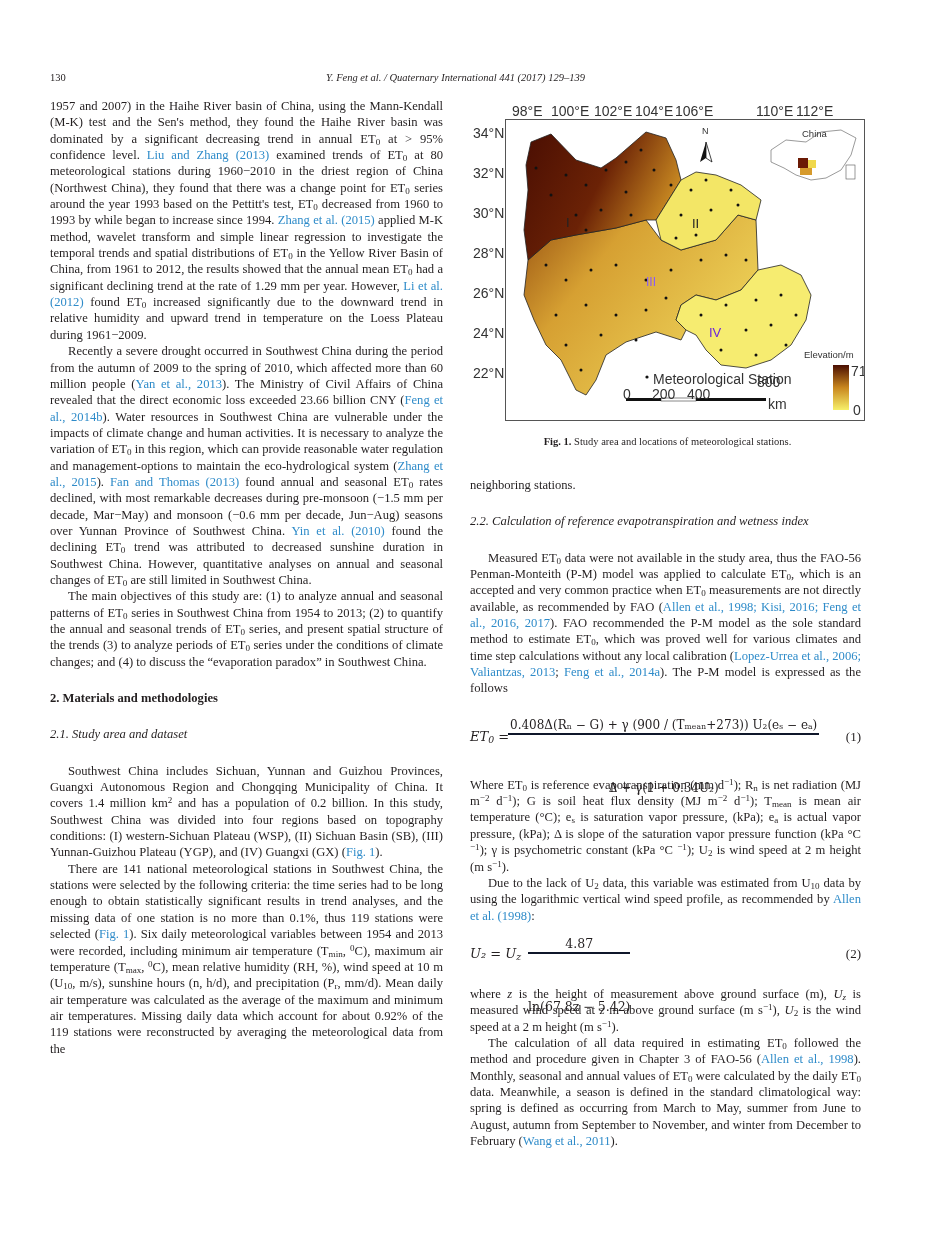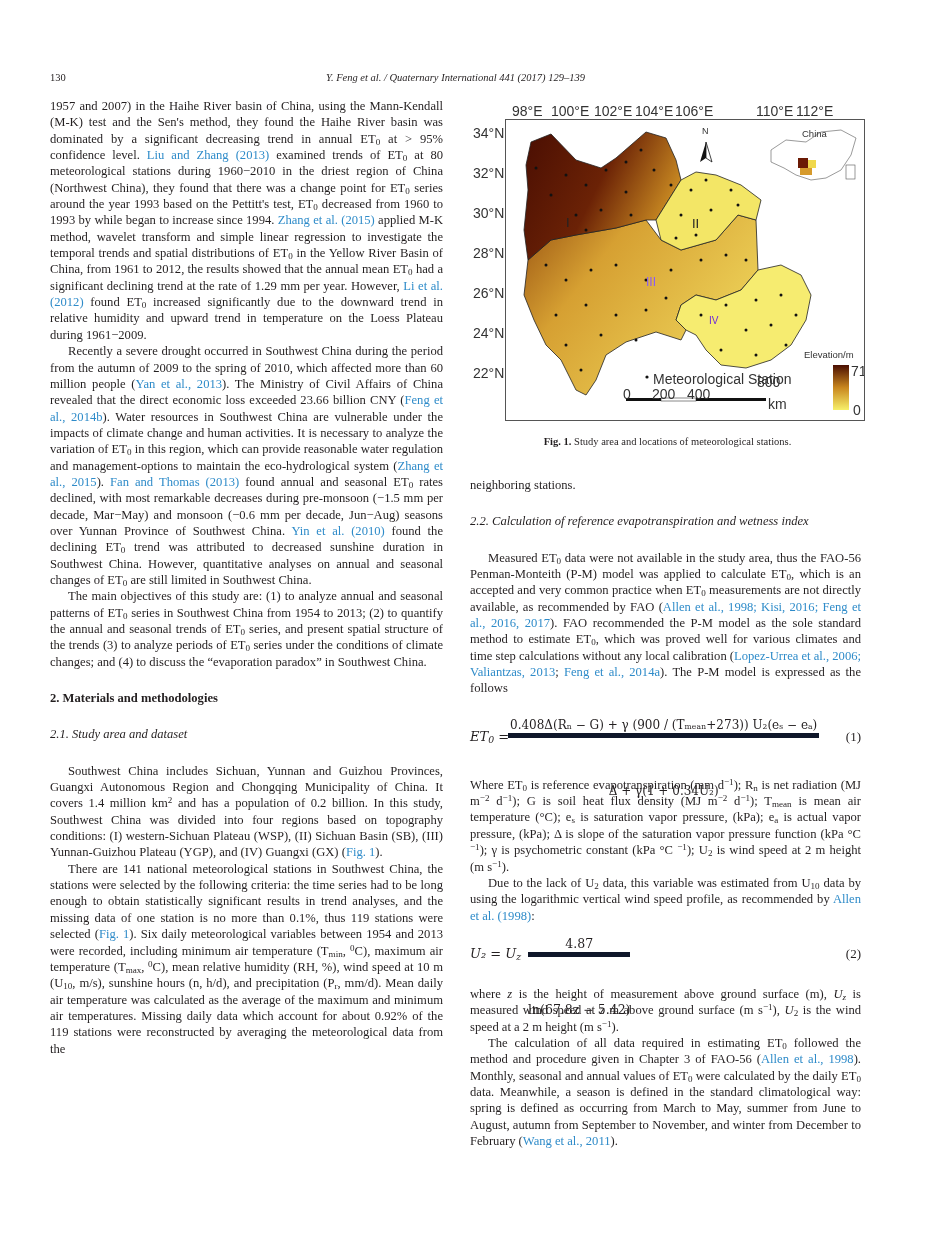--- a/index.html
+++ b/index.html
@@ -17,21 +17,21 @@
   sub{font-size:0.72em;vertical-align:-0.25em;line-height:0;}
   sup{font-size:0.72em;vertical-align:0.45em;line-height:0;}
   h2{font-size:12.6px;font-weight:bold;margin:0;}
   h3{font-size:12.6px;font-style:italic;font-weight:normal;margin:0;}
   .gap-s{height:16px;}
   .gap-m{height:20px;}
   .eq{position:relative;height:56px;font-family:"DejaVu Serif",serif;font-size:13px;}
   .eq .num{position:absolute;right:0;top:16px;font-family:"Liberation Serif",serif;}
   .eq .lhs{position:absolute;left:0;top:16px;font-style:italic;}
   .frac{position:absolute;text-align:center;}
-  .frac .numr{display:block;padding:0 2px;border-bottom:5px solid #0f172a;white-space:nowrap;}
+  .frac .numr{display:block;padding:0 2px;border-bottom:2px solid #0f172a;white-space:nowrap;}
   .frac .den{display:block;white-space:nowrap;margin-top:45px;}
   .figure{position:absolute;left:470px;top:99px;width:395px;}
   .map-frame{position:absolute;left:35px;top:20px;width:358px;height:300px;border:1px solid #555;background:#fff;overflow:hidden;}
   .tick{position:absolute;font-family:"Liberation Sans",sans-serif;font-size:14px;color:#333;}
   .caption{position:absolute;left:0;width:395px;top:337px;text-align:center;font-size:10.5px;}
   .caption b{font-weight:bold;}
   .legend-title{position:absolute;font-family:"Liberation Sans",sans-serif;font-size:9.5px;color:#333;}
 </style>
 </head>
 <body>
@@ -182,21 +182,21 @@
         <rect x="190" y="278" width="70" height="3" fill="#111"></rect>
       </g>
       <circle cx="141" cy="257" r="1.6" fill="#111"></circle>
 
       <rect x="327" y="245" width="16" height="45" fill="url(#gElev)"></rect>
     </svg>
     
     <span class="tick" style="left:60px;top:95px;font-size:13px;color:#222;">I</span>
     <span class="tick" style="left:186px;top:96px;font-size:13px;color:#222;">II</span>
     <span class="tick" style="left:140px;top:155px;font-size:12px;color:#8b5cf6;">III</span>
-    <span class="tick" style="left:203px;top:195px;font-size:10px;color:#6d28d9;">IV</span>
+    <span class="tick" style="left:203px;top:205px;font-size:13px;color:#6d28d9;">IV</span>
     <span class="tick" style="left:196px;top:6px;font-size:9px;">N</span>
     <span class="tick" style="left:296px;top:8px;font-size:9.5px;">China</span>
     <span class="tick" style="left:147px;top:251px;">Meteorological Station</span>
     <span class="tick" style="left:117px;top:266px;">0</span>
     <span class="tick" style="left:146px;top:266px;">200</span>
     <span class="tick" style="left:181px;top:266px;">400</span>
     <span class="tick" style="left:251px;top:254px;">800</span>
     <span class="tick" style="left:262px;top:276px;">km</span>
     <span class="legend-title" style="left:298px;top:229px;">Elevation/m</span>
     <span class="tick" style="left:345px;top:243px;">7148</span>

